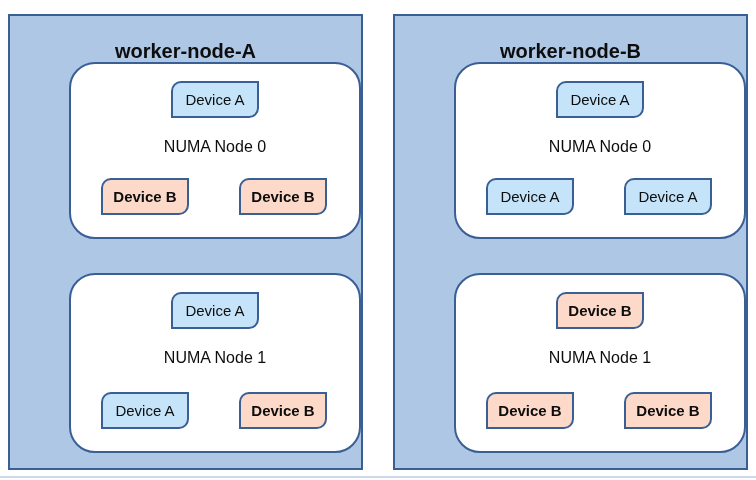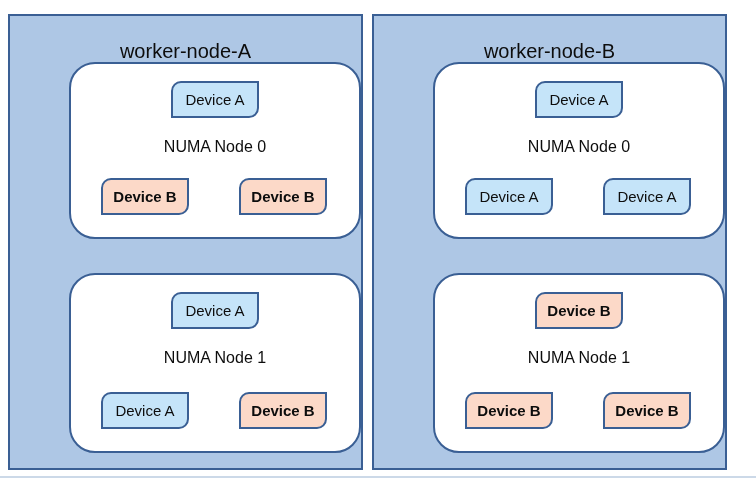--- a/index.html
+++ b/index.html
@@ -20,30 +20,30 @@
   .panel {
     position: absolute;
     top: 14px;
     width: 355px;
     height: 456px;
     background: var(--panel-fill, #aec7e5);
     border: 2.5px solid var(--panel-border, #3a5f94);
     box-sizing: border-box;
   }
   .panel-a { left: 8px; }
-  .panel-b { left: 372px; }
+  .panel-b { left: 393px; }
   .panel-title {
     position: absolute;
     top: 24px;
     left: 0;
     width: 100%;
     margin: 0;
     text-align: center;
     font-size: 20px;
-    font-weight: 400;
+    font-weight: 700;
     color: var(--text, #0d0d0d);
   }
   .numa-box {
     position: absolute;
     left: 28px;
     width: 292px;
     background: var(--numa-fill, #ffffff);
     border: 2px solid var(--numa-border, #3a5f94);
     border-radius: 26px;
     box-sizing: border-box;

